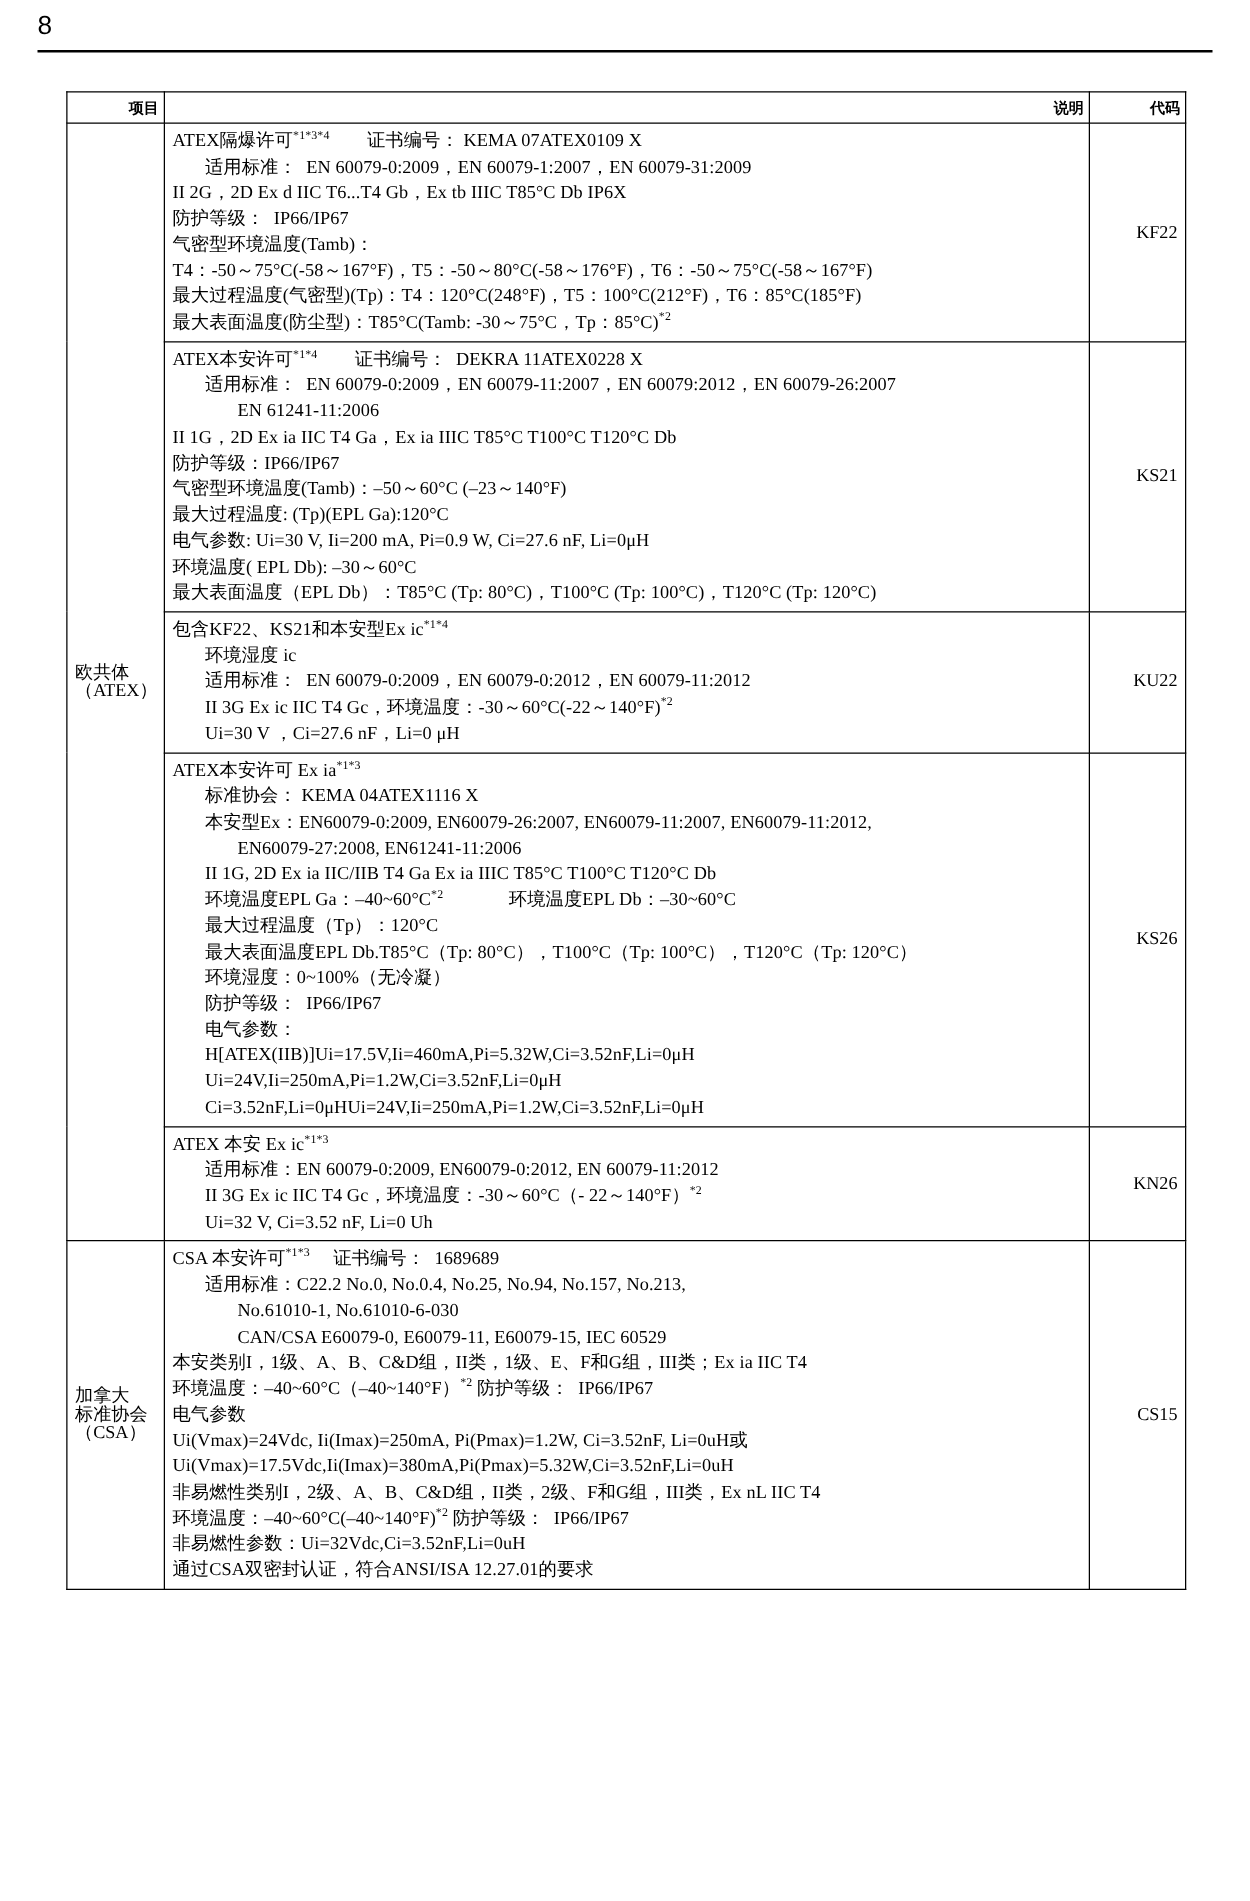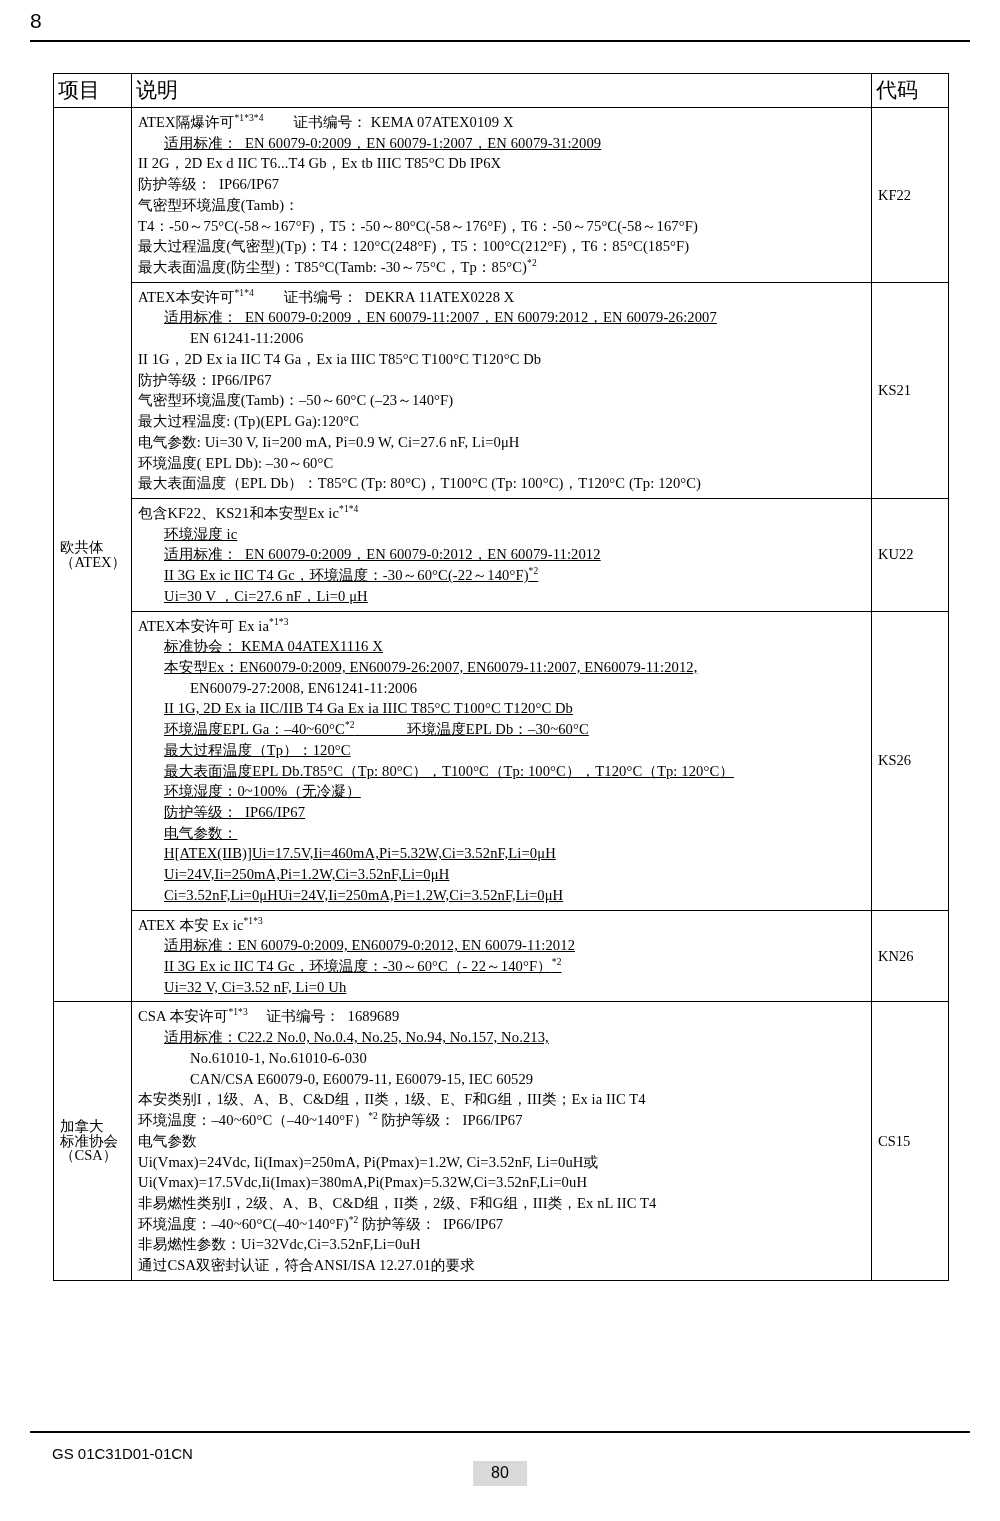--- a/index.html
+++ b/index.html
@@ -56,52 +56,52 @@
     table-layout: fixed;
   }
   table.spec td, table.spec th {
     border: 1px solid #000;
     vertical-align: middle;
     padding: 4px 6px;
     font-size: 14.5px;
     line-height: 1.0;
   }
   table.spec th {
-    font-weight: normal;
-    text-align: left;
-    font-size: 21px;
+    font-weight: bold;
+    text-align: right;
+    font-size: 12px;
     padding: 6px 4px;
   }
   col.c1 { width: 78px; }
   col.c2 { width: 740px; }
   col.c3 { width: 77px; }
 
   td.grp {
     text-align: left;
     font-size: 15px;
     line-height: 1.35;
     vertical-align: middle;
   }
   td.code {
-    text-align: left;
+    text-align: right;
     font-size: 15px;
     vertical-align: middle;
   }
   td.desc {
     text-align: left;
     vertical-align: top;
     padding: 5px 6px 6px 8px;
   }
   .ln {
     white-space: pre;
     font-size: 14.6px;
     line-height: 1.42;
     letter-spacing: 0.1px;
   }
-  .ind1 { padding-left: 26px; text-decoration: underline; }
+  .ind1 { padding-left: 26px; }
   .ind2 { padding-left: 52px; }
   sup { font-size: 9.5px; vertical-align: super; line-height: 0; }
 
   
   .footer {
     position: absolute;
     left: 30px;
     right: 30px;
     bottom: 30px;
     height: 60px;
@@ -247,19 +247,14 @@
               <div class="ln">环境温度：–40~60°C(–40~140°F)<sup>*2</sup> 防护等级：  IP66/IP67</div>
               <div class="ln">非易燃性参数：Ui=32Vdc,Ci=3.52nF,Li=0uH</div>
               <div class="ln">通过CSA双密封认证，符合ANSI/ISA 12.27.01的要求</div>
             </td>
             <td class="code">CS15</td>
           </tr>
         </tbody>
     </table>
   </div>
 
-  <div class="footer">
-    <div class="footer-rule"></div>
-    <div class="footer-code">GS 01C31D01-01CN</div>
-    <div class="footer-page">80</div>
-  </div>
 
 </div>
 
 </body></html>

